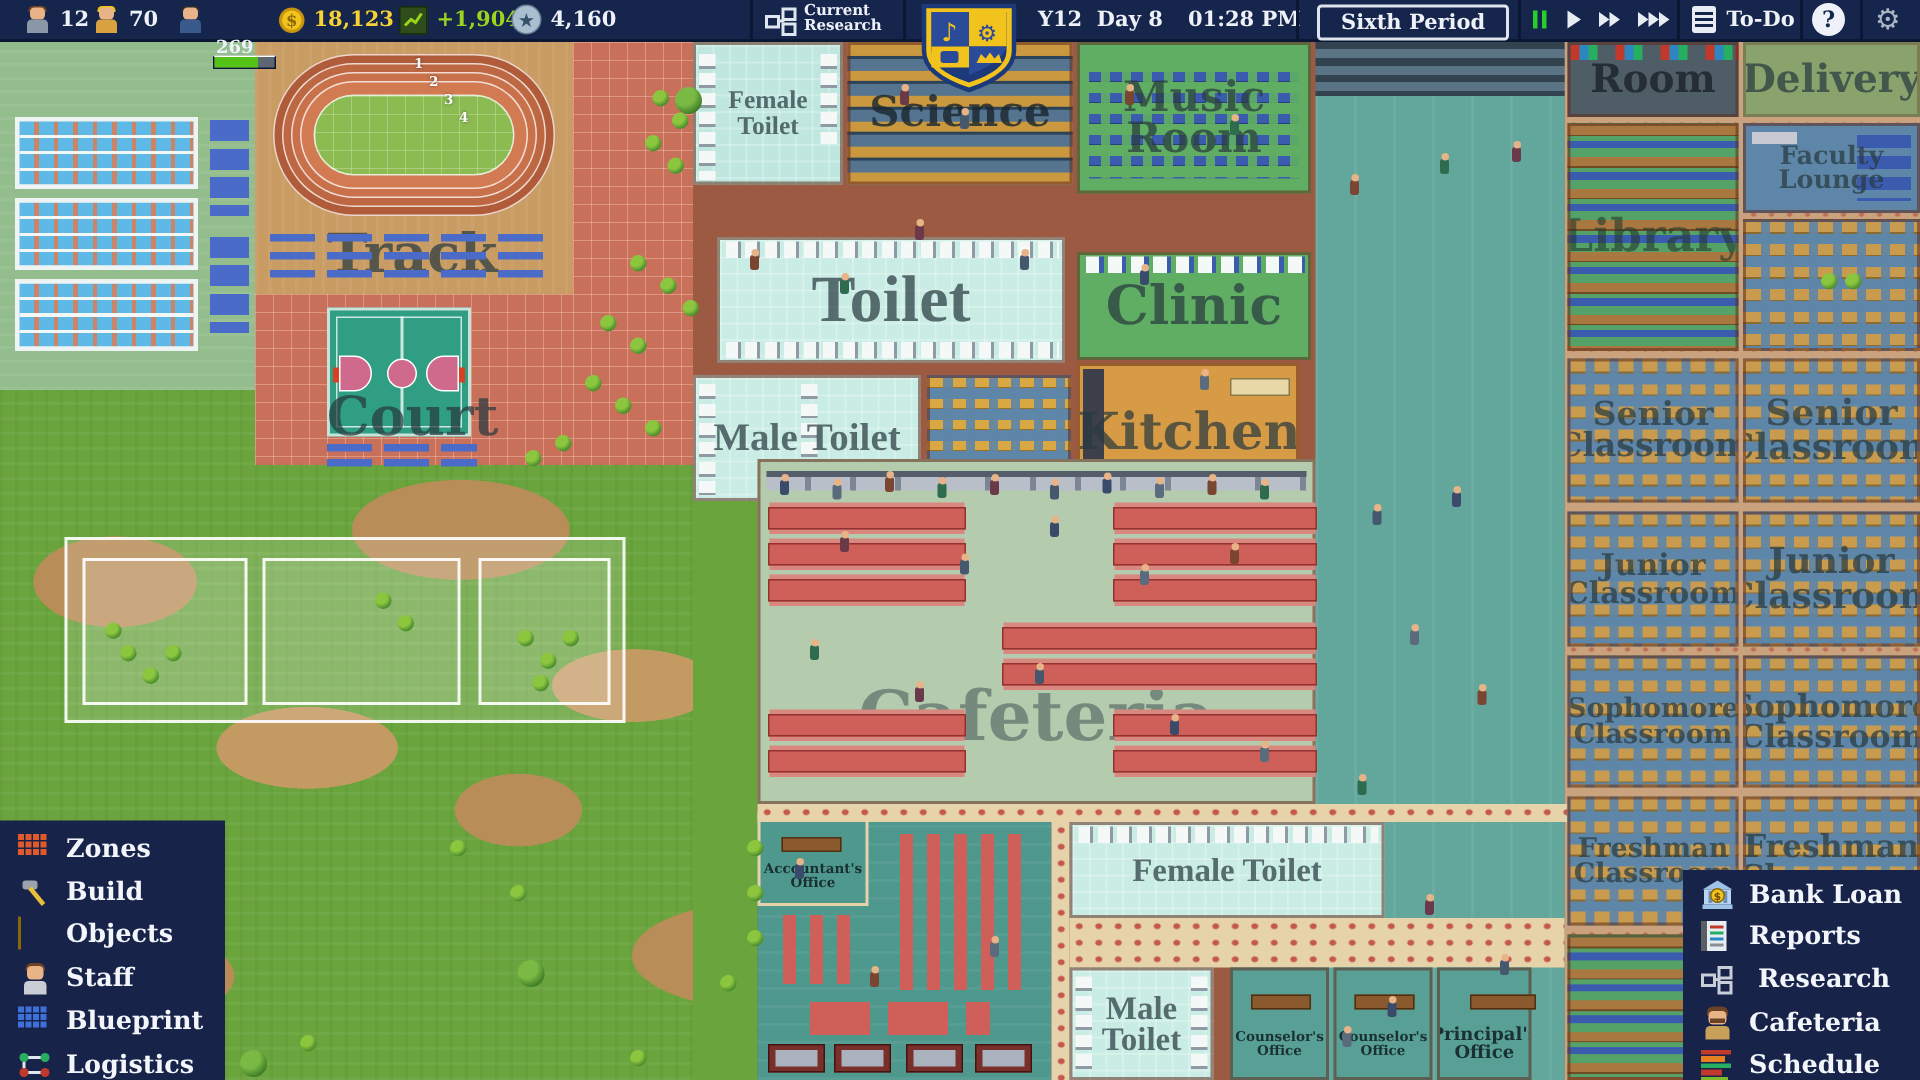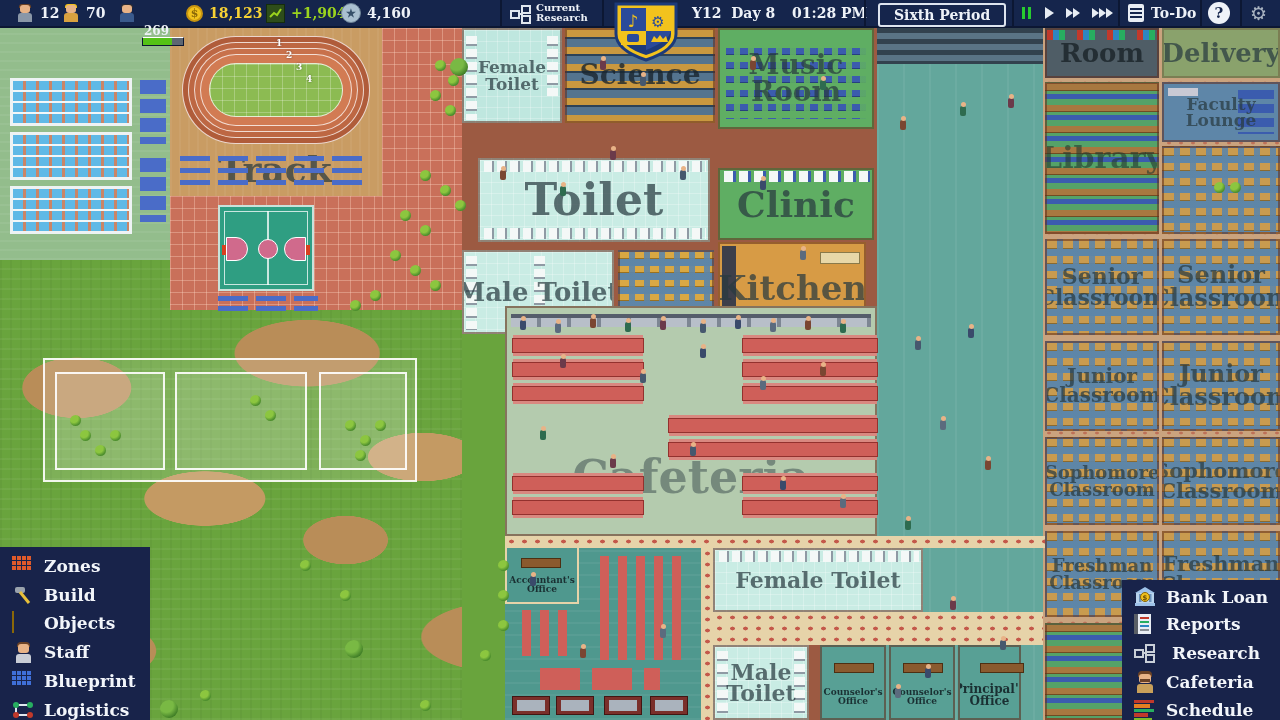--- a/index.html
+++ b/index.html
@@ -59,21 +59,21 @@
       radial-gradient(ellipse 110px 50px at 7% 90%, #b98d58 60%, transparent 61%),
       radial-gradient(ellipse 70px 40px at 27% 74%, #b98d58 60%, transparent 61%),
       repeating-linear-gradient(0deg, rgba(255,255,255,.05) 0 2px, transparent 2px 10px),
       repeating-linear-gradient(90deg, rgba(0,0,0,.04) 0 2px, transparent 2px 10px);}
   .zone,.room,.deco{position:absolute;box-sizing:border-box;}
   .room{border:2px solid rgba(96,44,28,.55);}
   .room-label{position:absolute;inset:0;display:flex;align-items:center;justify-content:center;
       text-align:center;font-weight:bold;color:rgba(40,58,64,.72);line-height:.95;
       pointer-events:none;overflow:hidden;}
   .tiles{background-image:linear-gradient(rgba(255,255,255,.25) 1px,transparent 1px),
-      linear-gradient(90deg,rgba(255,255,255,.25) 1px,transparent 1px);background-size:11px 11px;}
+      linear-gradient(90deg,rgba(255,255,255,.25) 1px,transparent 1px);background-size:11px 11px;font-family:Liberation Serif, serif;}
   .stall-row{position:absolute;height:11px;background:repeating-linear-gradient(90deg,
       #f4f8f7 0 8px,#8f9aa4 8px 10px,transparent 10px 13px);}
   .stall-col{position:absolute;width:11px;background:repeating-linear-gradient(180deg,
       #f4f8f7 0 8px,#8f9aa4 8px 10px,transparent 10px 13px);}
   .desk-grid{background-image:
       repeating-linear-gradient(90deg,transparent 0 10px,rgba(94,134,168,.9) 10px 16px),
       repeating-linear-gradient(180deg,#c99b4f 0 7px,#8a6a30 7px 8px,transparent 8px 15px);}
   .chair-grid{background-image:
       repeating-linear-gradient(90deg,transparent 0 8px,rgba(95,174,99,.9) 8px 14px),
       repeating-linear-gradient(180deg,#3b5cae 0 6px,#27407e 6px 7px,transparent 7px 14px);}
@@ -174,20 +174,21 @@
 
     <div class="deco" style="left:218px;top:177px;width:96px;height:86px;background:#2f9e82;border:2px solid #c9e2da;">
       <div class="crt-line" style="left:4px;top:4px;right:4px;bottom:4px;"></div>
       <div class="crt-line" style="left:47px;top:4px;width:0;bottom:4px;"></div>
       <div class="deco" style="left:38px;top:32px;width:20px;height:20px;border-radius:50%;background:#d06a8c;border:1px solid #fff;"></div>
       <div class="deco" style="left:6px;top:30px;width:22px;height:24px;border-radius:0 12px 12px 0;background:#d06a8c;border:1px solid #fff;"></div>
       <div class="deco" style="right:6px;top:30px;width:22px;height:24px;border-radius:12px 0 0 12px;background:#d06a8c;border:1px solid #fff;"></div>
       <div class="deco" style="left:2px;top:38px;width:4px;height:10px;background:#d8401f;"></div>
       <div class="deco" style="right:2px;top:38px;width:4px;height:10px;background:#d8401f;"></div>
     </div>
+    <div class="room-label" style="left:210px;top:228px;width:130px;height:44px;font-size:36px;">Court</div>
     <div class="bench" style="left:218px;top:268px;width:100px;"></div>
     <div class="bench" style="left:218px;top:278px;width:100px;"></div>
 
     <div class="deco" style="left:43px;top:330px;width:374px;height:124px;border:2px solid rgba(255,255,255,.9);
                 background:rgba(255,255,255,.14);">
       <div class="deco" style="left:10px;top:12px;width:110px;height:98px;border:2px solid rgba(255,255,255,.9);
            background:rgba(255,255,255,.12);"></div>
       <div class="deco" style="left:130px;top:12px;width:132px;height:98px;border:2px solid rgba(255,255,255,.9);
            background:rgba(255,255,255,.12);"></div>
       <div class="deco" style="left:274px;top:12px;width:88px;height:98px;border:2px solid rgba(255,255,255,.9);

